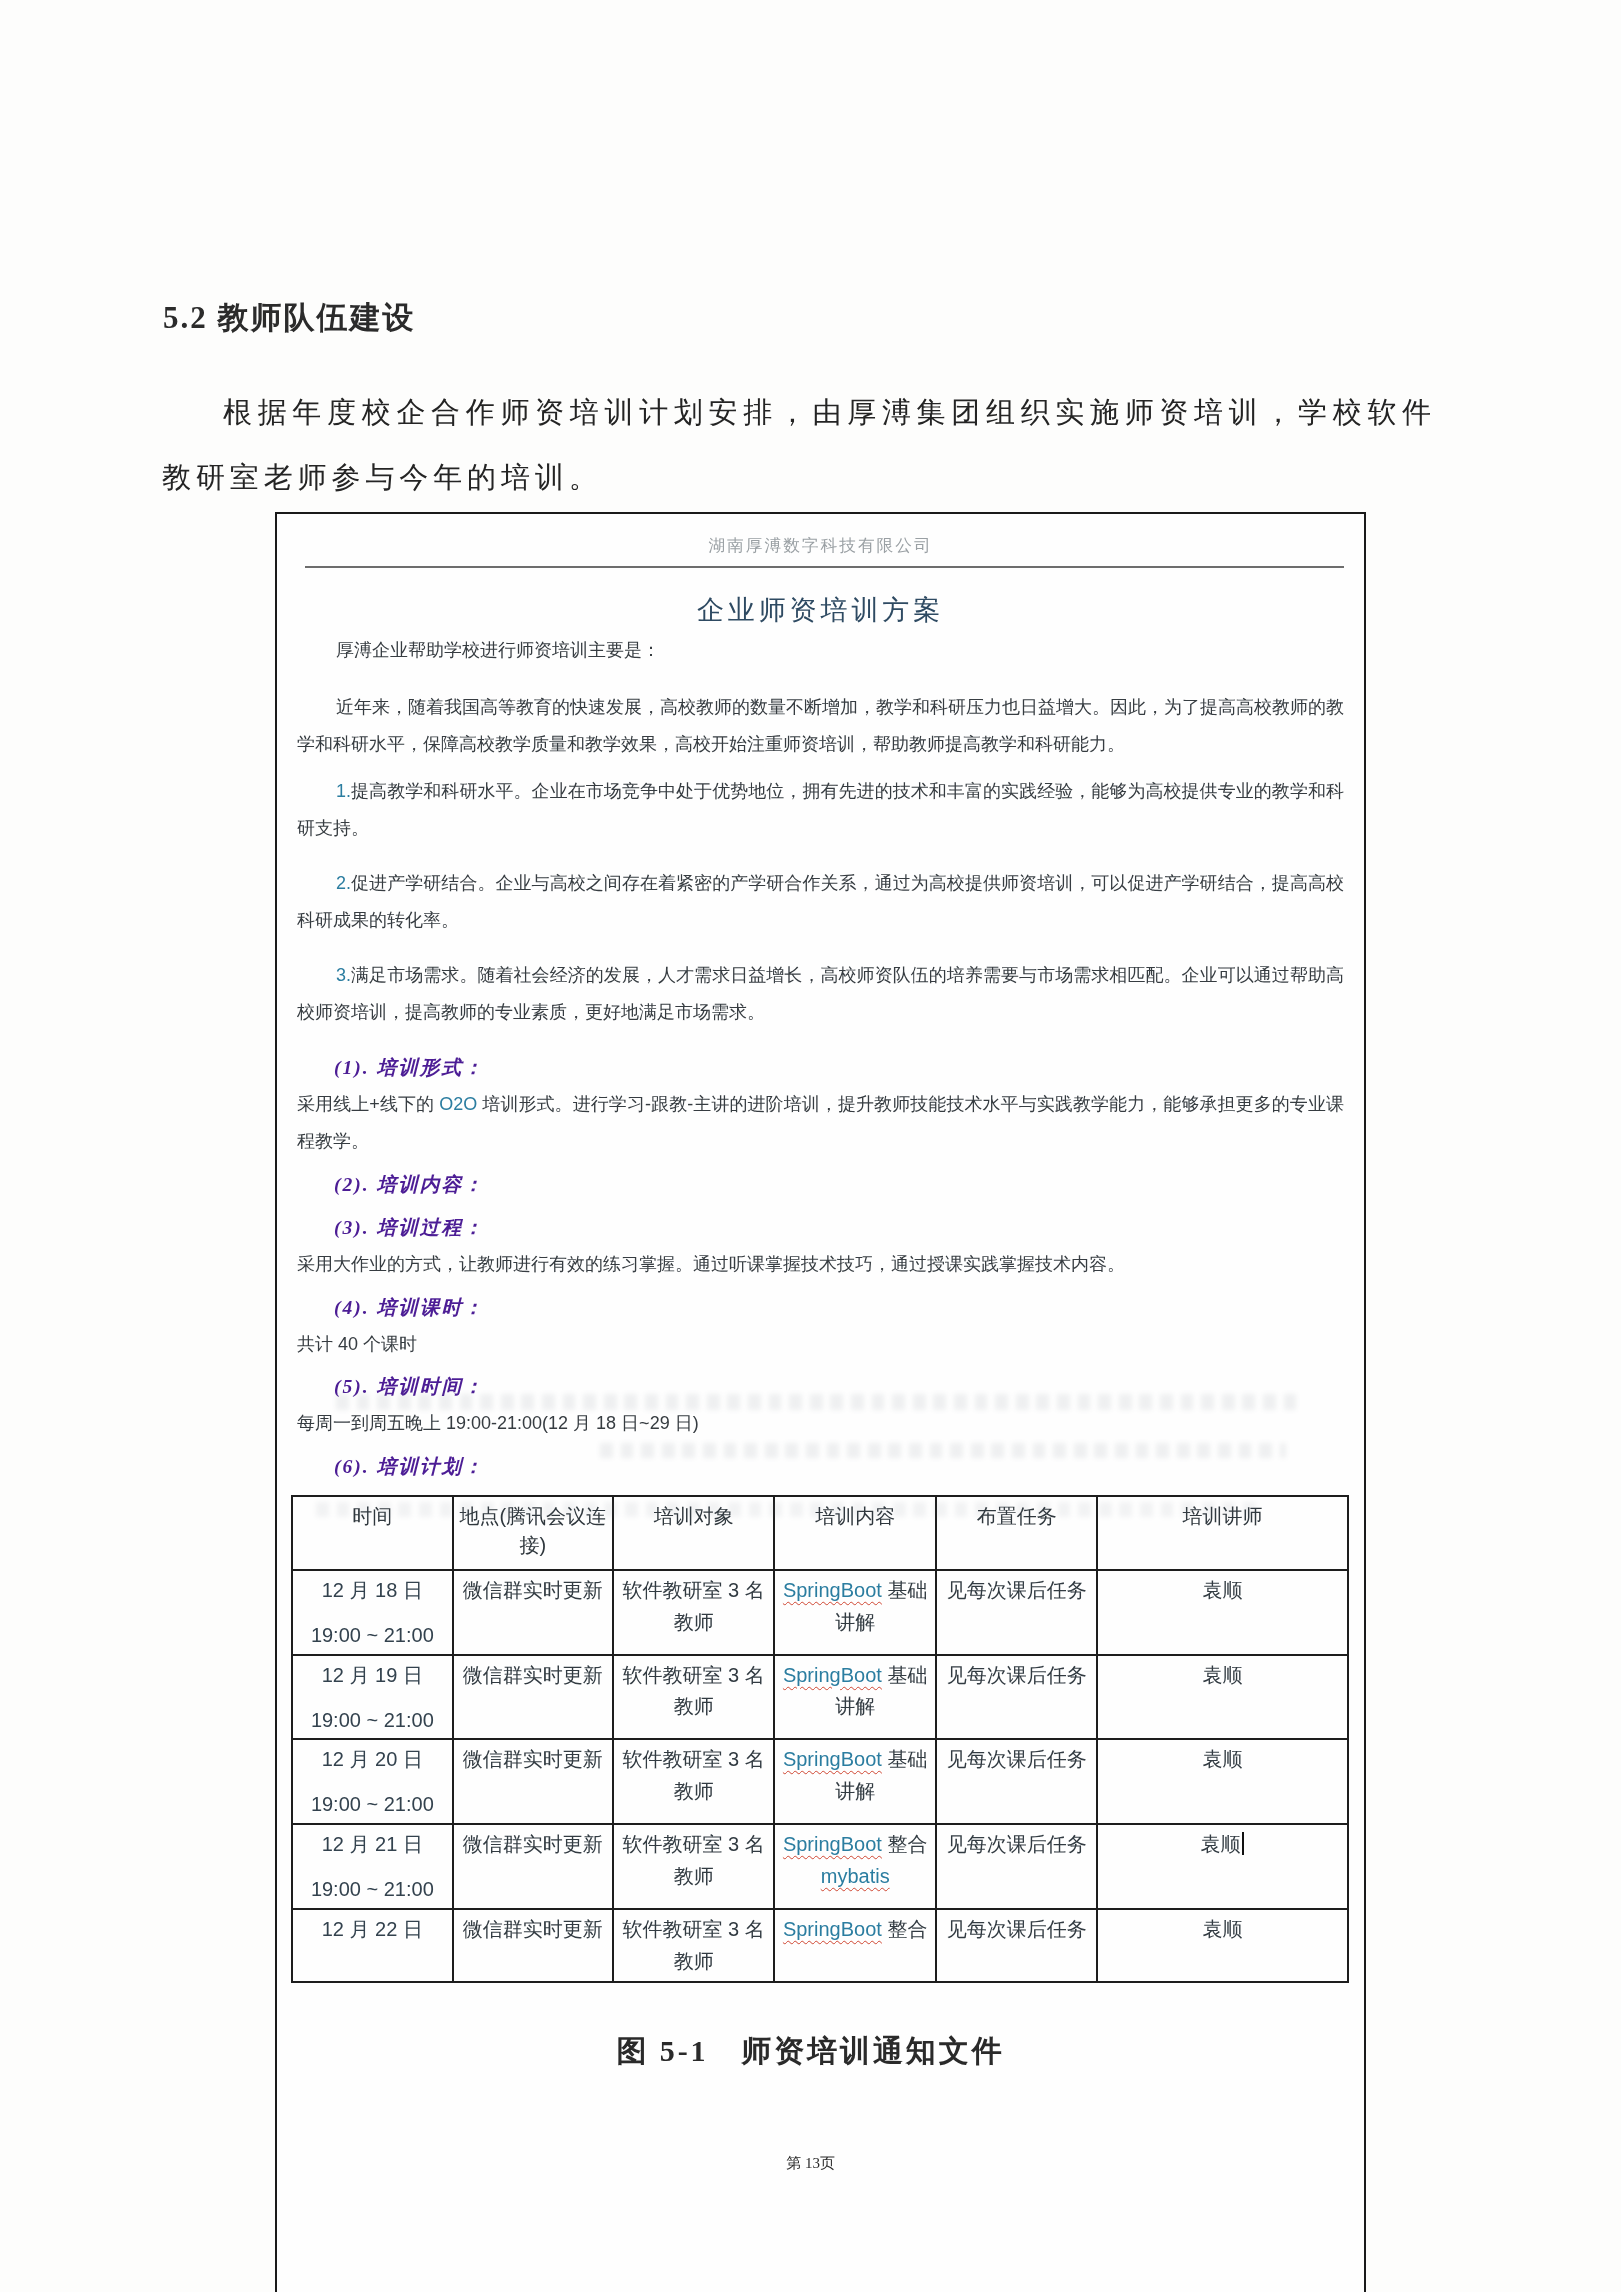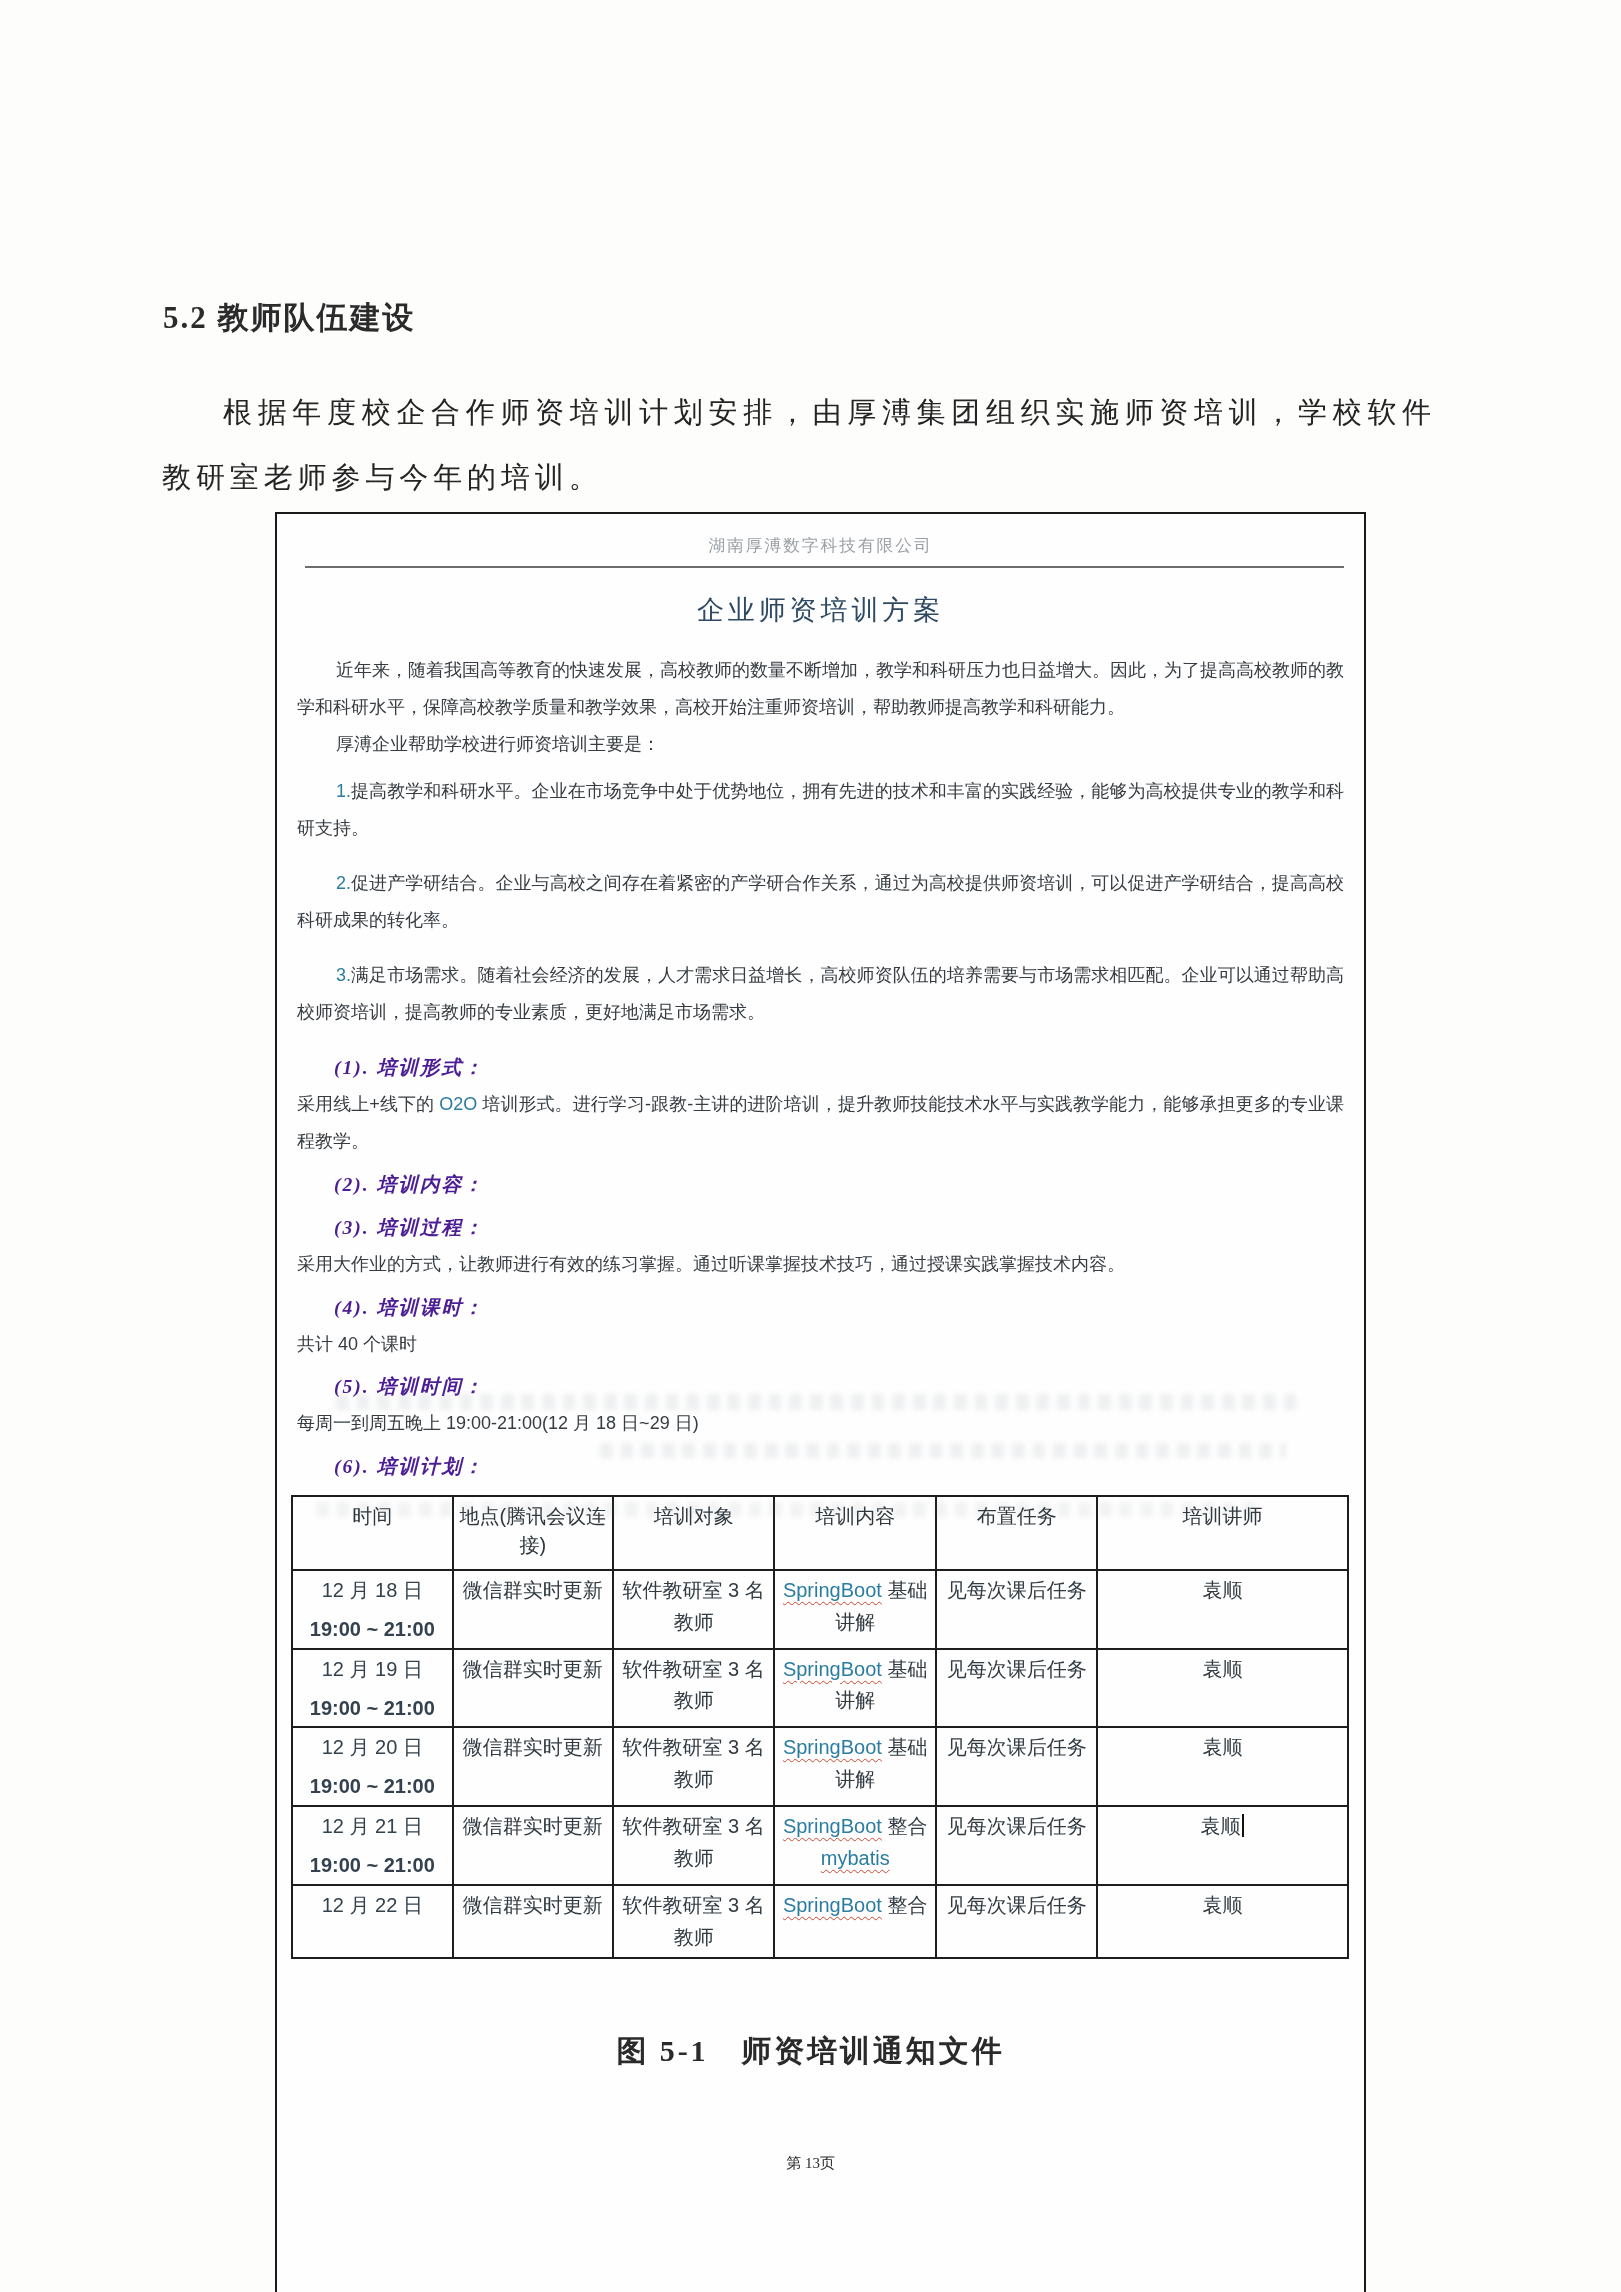--- a/index.html
+++ b/index.html
@@ -66,21 +66,21 @@
   }
   .plan-table th,.plan-table td{
     border:2px solid #1d1d1d;vertical-align:top;text-align:center;
     padding:4.9px 3.9px 3.9px;font-weight:normal;line-height:29px;
   }
   .plan-table th{color:#2f373d;}
   .plan-table thead th{border-bottom:2.9px solid #1d1d1d;height:63px;}
   .plan-table td{height:62px;}
   .cell-l2{margin-top:2.9px;}
   .date-cell{color:#33424e;}
-  .date-cell .cell-l2{margin-top:10px;font-weight:bold;}
+  .date-cell .cell-l2{margin-top:16px;}
   .cursor-bar{
     display:inline-block;width:2px;height:23.5px;background:#111;
     vertical-align:-3.9px;margin-left:2px;
   }
   
   .smudge{position:absolute;opacity:.10;filter:blur(2.5px);pointer-events:none;
     background:repeating-linear-gradient(90deg,#6b7480 0 12.7px,transparent 12.7px 20.6px);}
   .smudge.s1{left:323px;top:929px;width:686px;height:14.7px;}
   .smudge.s2{left:59px;top:880px;width:961px;height:15.7px;}
   .smudge.s3{left:39px;top:988px;width:941px;height:14.7px;opacity:.08;}
@@ -90,22 +90,22 @@
 
 <h2 class="section-heading">5.2 教师队伍建设</h2>
 
 <p class="body-paragraph">根据年度校企合作师资培训计划安排，由厚溥集团组织实施师资培训，学校软件教研室老师参与今年的培训。</p>
 
 <div class="figure-frame">
   <div class="doc-company">湖南厚溥数字科技有限公司</div>
   <hr class="doc-rule">
   <div class="doc-title">企业师资培训方案</div>
 
+  <p class="doc-p lead">厚溥企业帮助学校进行师资培训主要是：</p>
   <p class="doc-p intro">近年来，随着我国高等教育的快速发展，高校教师的数量不断增加，教学和科研压力也日益增大。因此，为了提高高校教师的教学和科研水平，保障高校教学质量和教学效果，高校开始注重师资培训，帮助教师提高教学和科研能力。</p>
-  <p class="doc-p lead">厚溥企业帮助学校进行师资培训主要是：</p>
 
   <p class="doc-point"><span class="num">1.</span><span>提高教学和科研水平。企业在市场竞争中处于优势地位，拥有先进的技术和丰富的实践经验，能够为高校提供专业的教学和科研支持。</span></p>
   <p class="doc-point"><span class="num">2.</span><span>促进产学研结合。企业与高校之间存在着紧密的产学研合作关系，通过为高校提供师资培训，可以促进产学研结合，提高高校科研成果的转化率。</span></p>
   <p class="doc-point"><span class="num">3.</span><span>满足市场需求。随着社会经济的发展，人才需求日益增长，高校师资队伍的培养需要与市场需求相匹配。企业可以通过帮助高校师资培训，提高教师的专业素质，更好地满足市场需求。</span></p>
 
   <p class="doc-h">(1). 培训形式：</p>
   <p class="doc-p"><span>采用线上+线下的 </span><span class="tech">O2O</span><span> 培训形式。进行学习-跟教-主讲的进阶培训，提升教师技能技术水平与实践教学能力，能够承担更多的专业课程教学。</span></p>
 
   <p class="doc-h">(2). 培训内容：</p>
 

